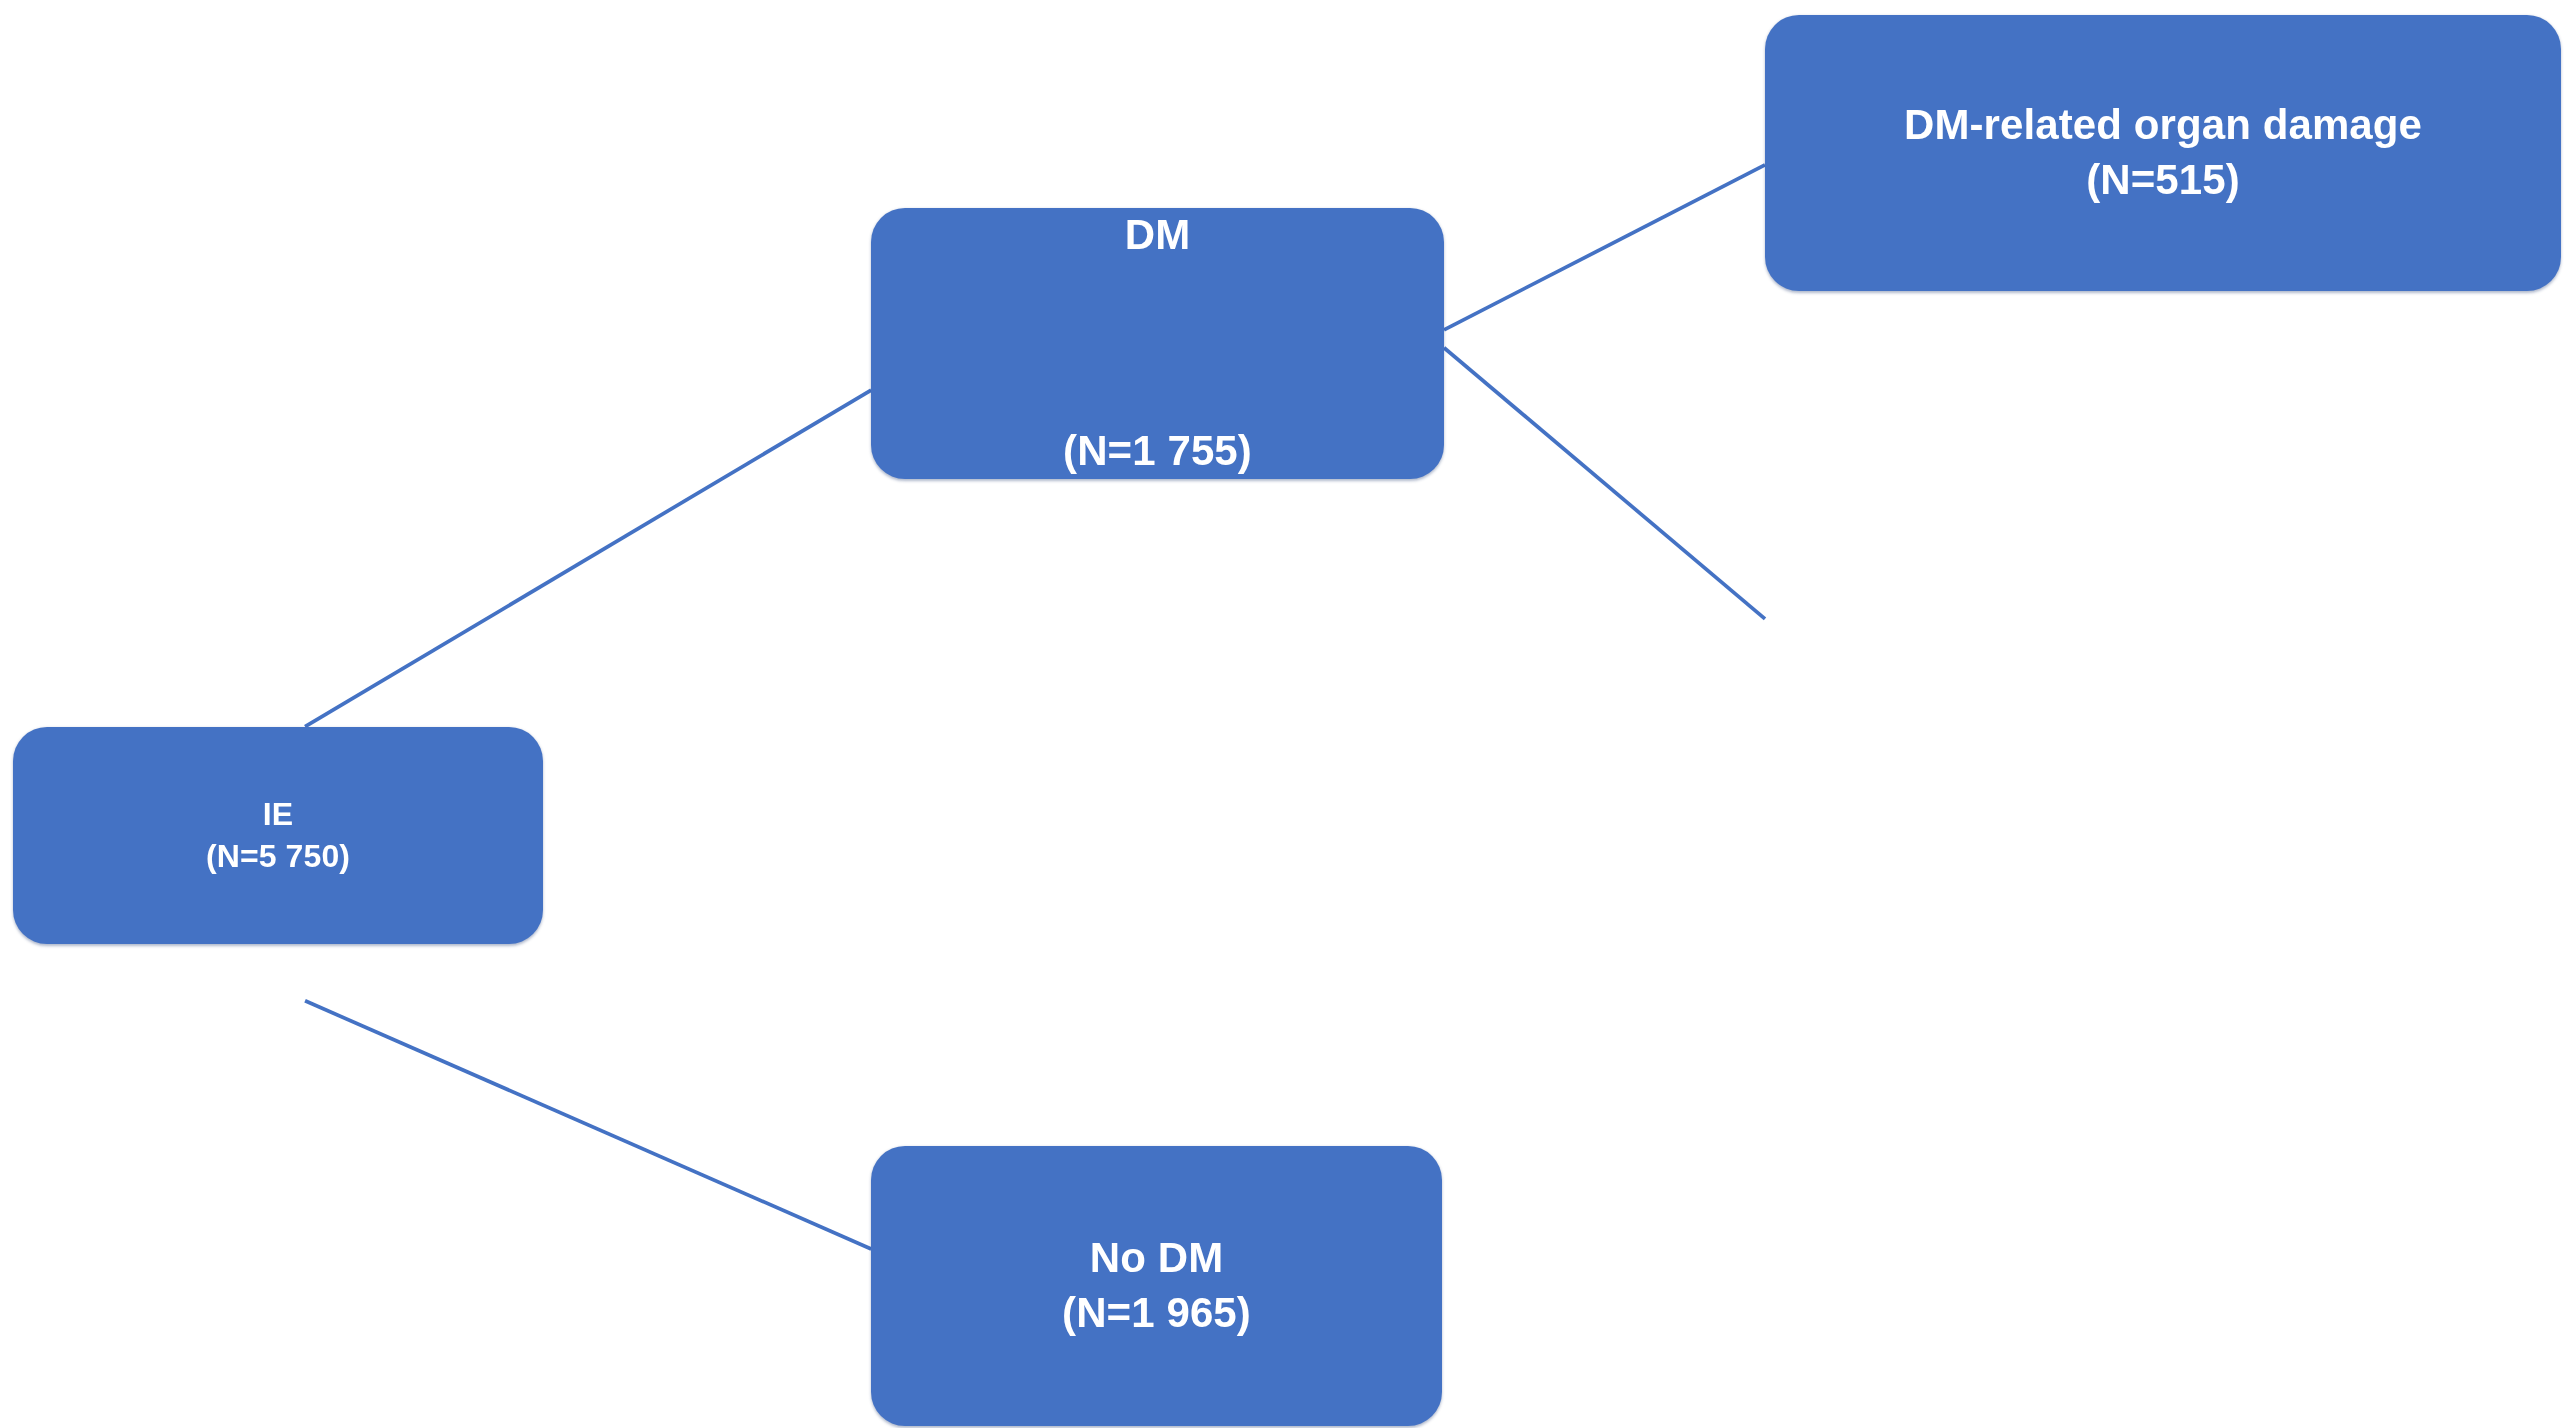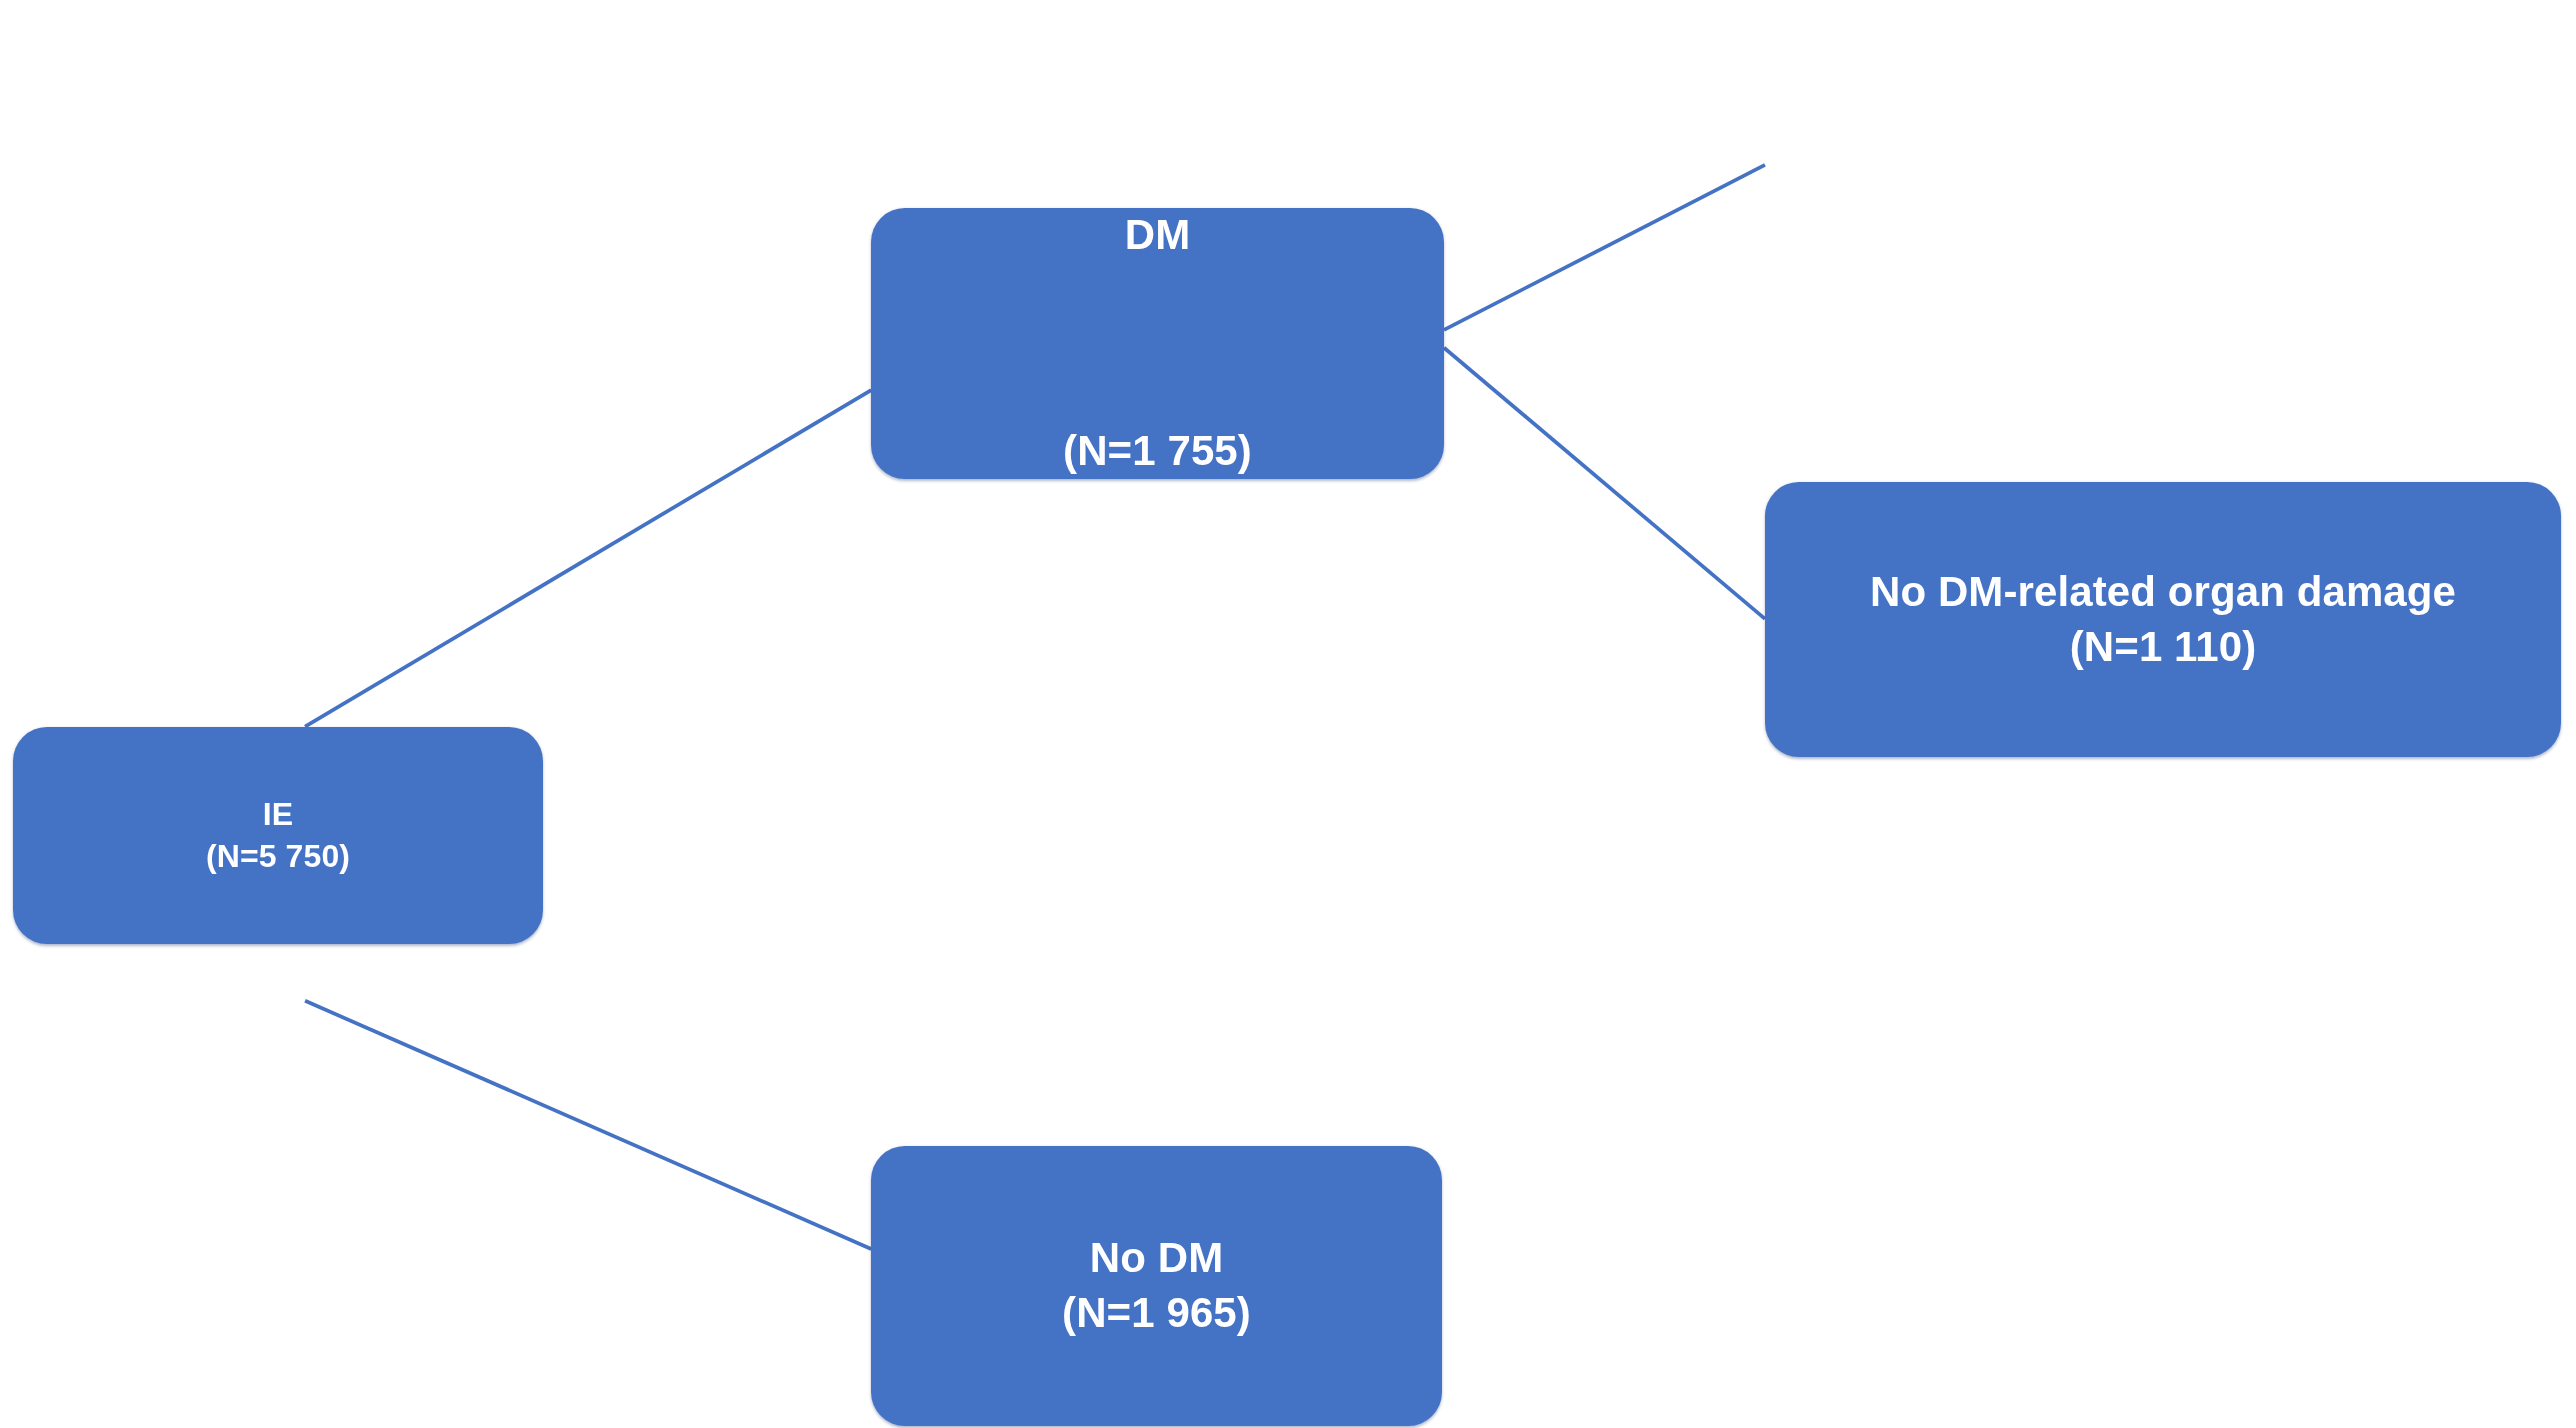--- a/index.html
+++ b/index.html
@@ -91,25 +91,25 @@
   <div class="node" id="node-ie">
     <span class="label">IE</span>
     <span class="count">(N=5 750)</span>
   </div>
 
   <div class="node" id="node-dm">
     <span class="label">DM</span>
     <span class="count">(N=1 755)</span>
   </div>
 
+  <div class="node" id="node-damage">
+    <span class="label">DM-related organ damage</span>
+    <span class="count">(N=515)</span>
+  </div>
 
-  <div class="node" id="node-nodamage">
-    <span class="label">No DM-related organ damage</span>
-    <span class="count">(N=1 110)</span>
-  </div>
 
   <div class="node" id="node-nodm">
     <span class="label">No DM</span>
     <span class="count">(N=1 965)</span>
   </div>
 
 </div>
 
 
 </body></html>

